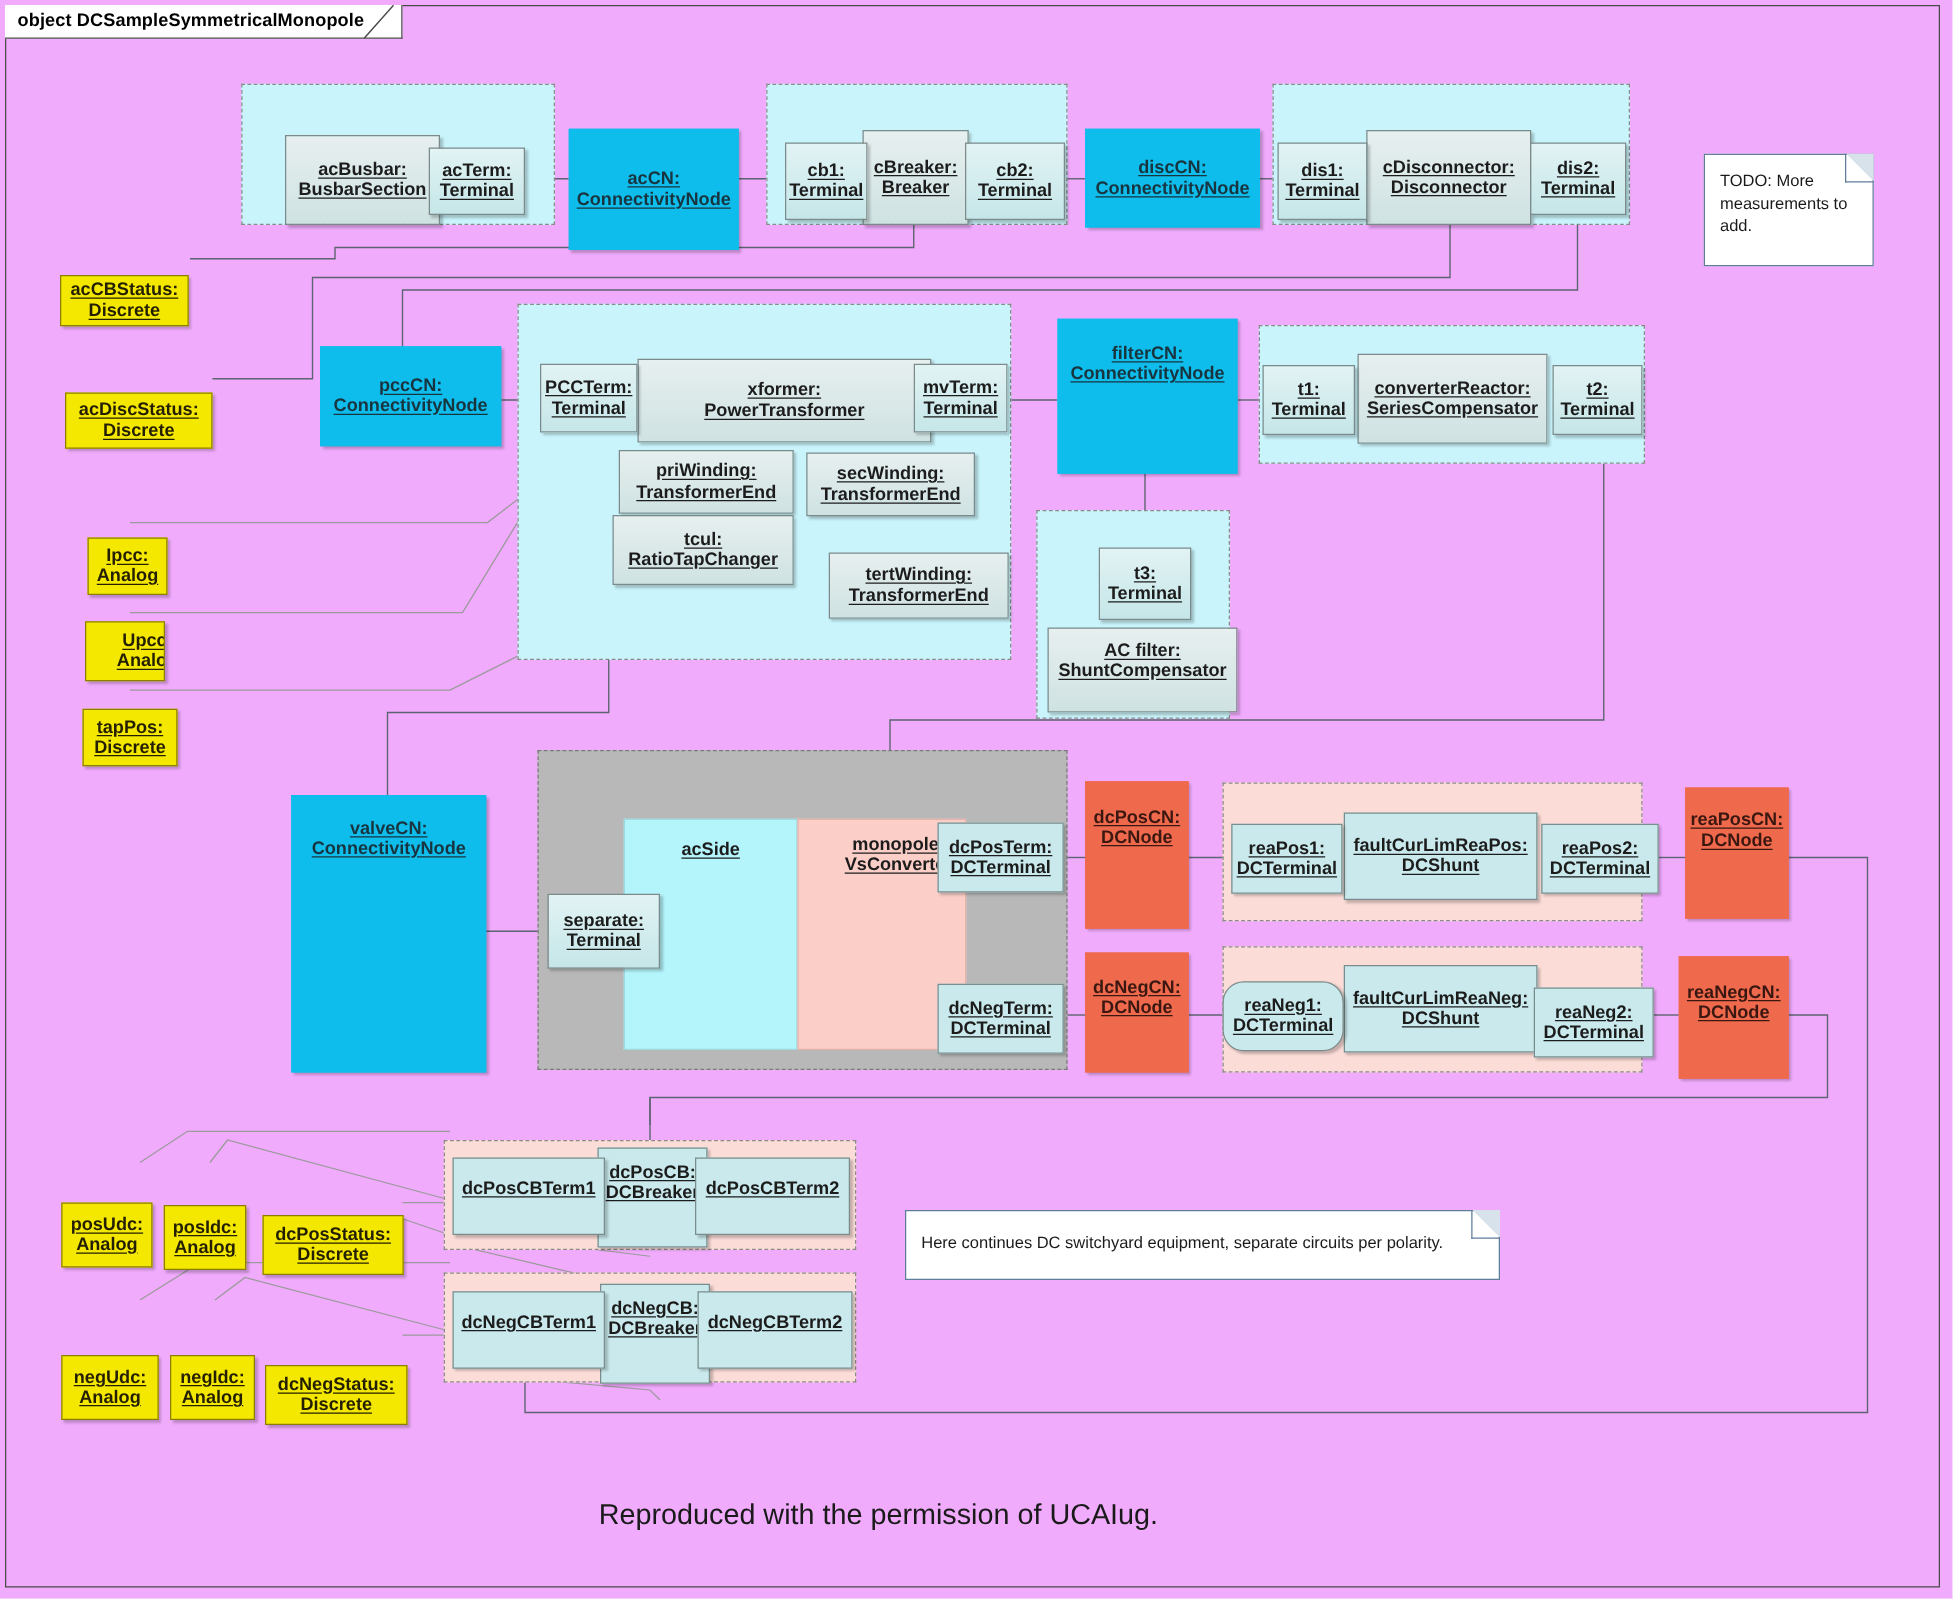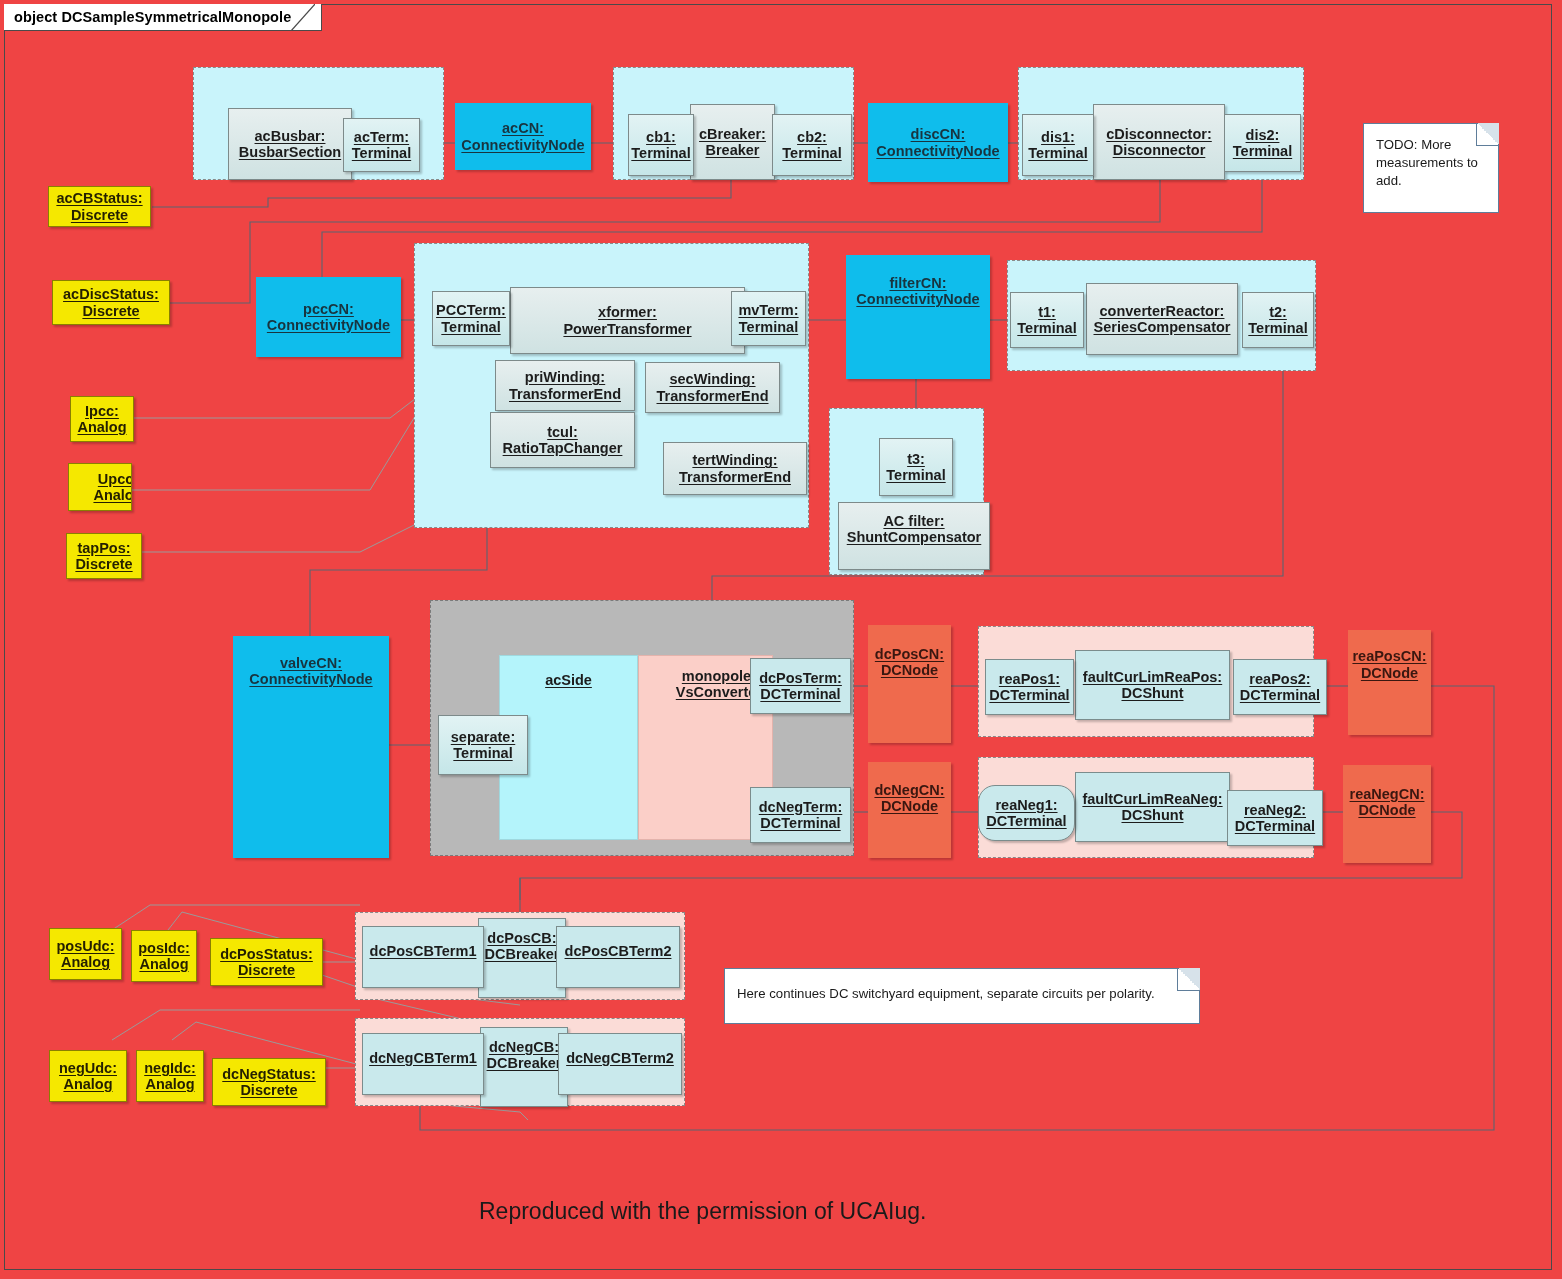--- a/index.html
+++ b/index.html
@@ -1,17 +1,17 @@
 <!DOCTYPE html>
 <html><head>
 <meta charset="utf-8">
 <style>
   html,body{margin:0;padding:0;background:#ffffff;}
   body{font-family:"Liberation Sans",sans-serif;}
-  #canvas{position:relative;width:1562px;height:1279px;background:#ef4444;overflow:hidden;}
+  #canvas{position:relative;width:1562px;height:1279px;background:#f0abfc;overflow:hidden;}
 
   
   .frame{position:absolute;left:4px;top:4px;width:1548px;height:1266px;border:1px solid #4a4a4a;box-sizing:border-box;}
   .frame-tab{position:absolute;left:4px;top:4px;height:27px;border:1px solid #4a4a4a;border-top:none;border-left:none;
              background:#fff;box-sizing:border-box;display:flex;align-items:center;padding:0 6px 0 10px;}
   .frame-tab .ftxt{font-size:14.5px;font-weight:bold;color:#000;white-space:nowrap;letter-spacing:0.1px;}
   .frame-tab .fslant{width:24px;height:27px;}
 
   
   .obj{position:absolute;box-sizing:border-box;border:1px solid #6f7b7b;
@@ -25,21 +25,21 @@
   .eq{background:linear-gradient(to bottom,#e7efef 0%,#cfe2e2 100%);border-color:#7d8a8a;}
   
   .term{background:linear-gradient(to bottom,#e2f3f4 0%,#c5e6e8 100%);border-color:#7d8a8a;}
   
   .dcterm{background:#c9e9ec;border-color:#7b8c8c;}
   
   .cn{background:#0fbdec;border-color:#0fbdec;color:#18343f;}
   
   .dcnode{background:#ef6a4d;border-color:#ef6a4d;color:#3a1710;}
   
-  .meas{background:#f5e800;border-color:#8a7f00;color:#241f00;}
+  .meas{background:#f5e800;border-color:#8a7f00;color:#241f00;margin-top:34px;}
 
   
   .cont{position:absolute;box-sizing:border-box;border:1.3px dashed #8a8a8a;}
   .cont-cyan{background:#c9f4fb;}
   .cont-pink{background:#fbdcd7;}
   .cont-grey{background:#b8b8b8;border-color:#7a7a7a;}
   .plain-cyan{position:absolute;background:#b4f4fb;border:1px solid #9fd8de;box-sizing:border-box;}
   .plain-pink{position:absolute;background:#fbcfc8;border:1px solid #e3b3ac;box-sizing:border-box;}
 
   
@@ -133,21 +133,21 @@
   </svg>
 
   <div class="cont cont-cyan" style="left:193px;top:67px;width:251px;height:113px;"></div>
   <div class="obj eq" style="left:228px;top:108px;width:124px;height:72px;">
     <span class="lbl"><u><span>acBusbar:</span><br><span>BusbarSection</span></u></span>
   </div>
   <div class="obj term" style="left:343px;top:118px;width:77px;height:54px;">
     <span class="lbl"><u><span>acTerm:</span><br><span>Terminal</span></u></span>
   </div>
 
-  <div class="obj cn" style="left:455px;top:103px;width:136px;height:67px;">
+  <div class="obj cn" style="left:455px;top:103px;width:136px;height:97px;">
     <span class="lbl"><u><span>acCN:</span><br><span>ConnectivityNode</span></u></span>
   </div>
 
   <div class="cont cont-cyan" style="left:613px;top:67px;width:241px;height:113px;"></div>
   <div class="obj eq" style="left:690px;top:104px;width:85px;height:76px;">
     <span class="lbl"><u><span>cBreaker:</span><br><span>Breaker</span></u></span>
   </div>
   <div class="obj term" style="left:628px;top:114px;width:66px;height:62px;">
     <span class="lbl"><u><span>cb1:</span><br><span>Terminal</span></u></span>
   </div>

